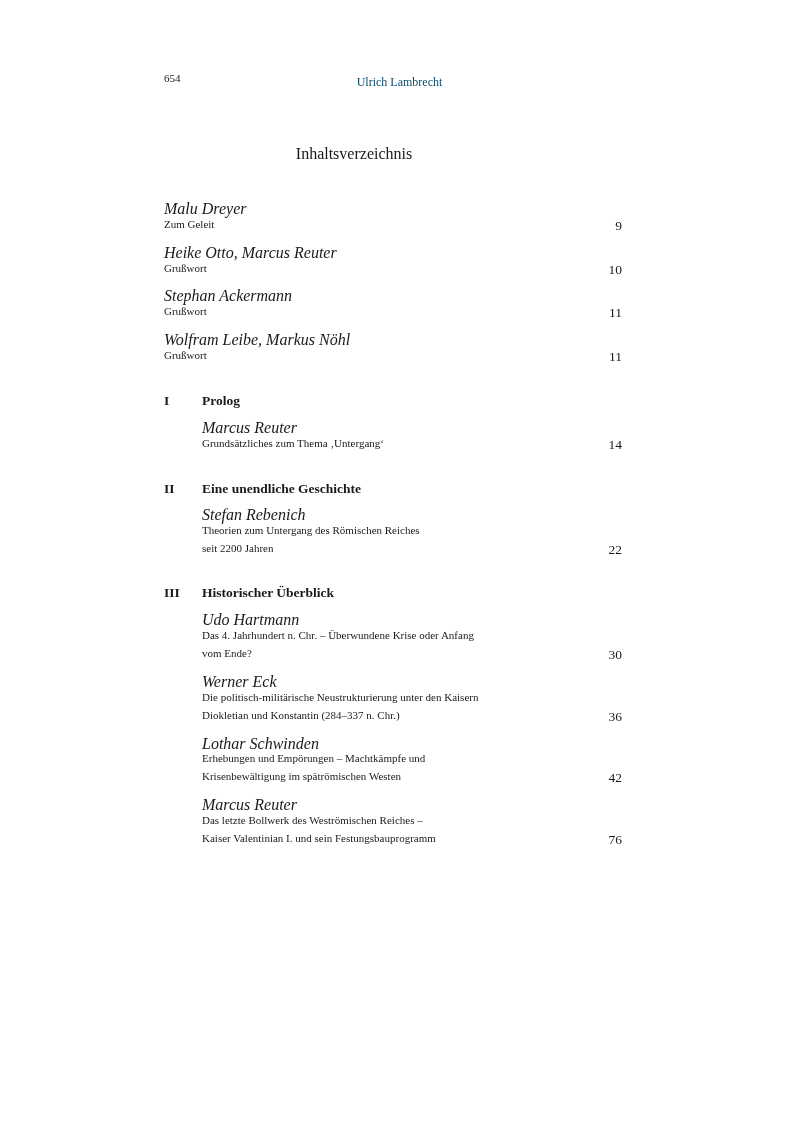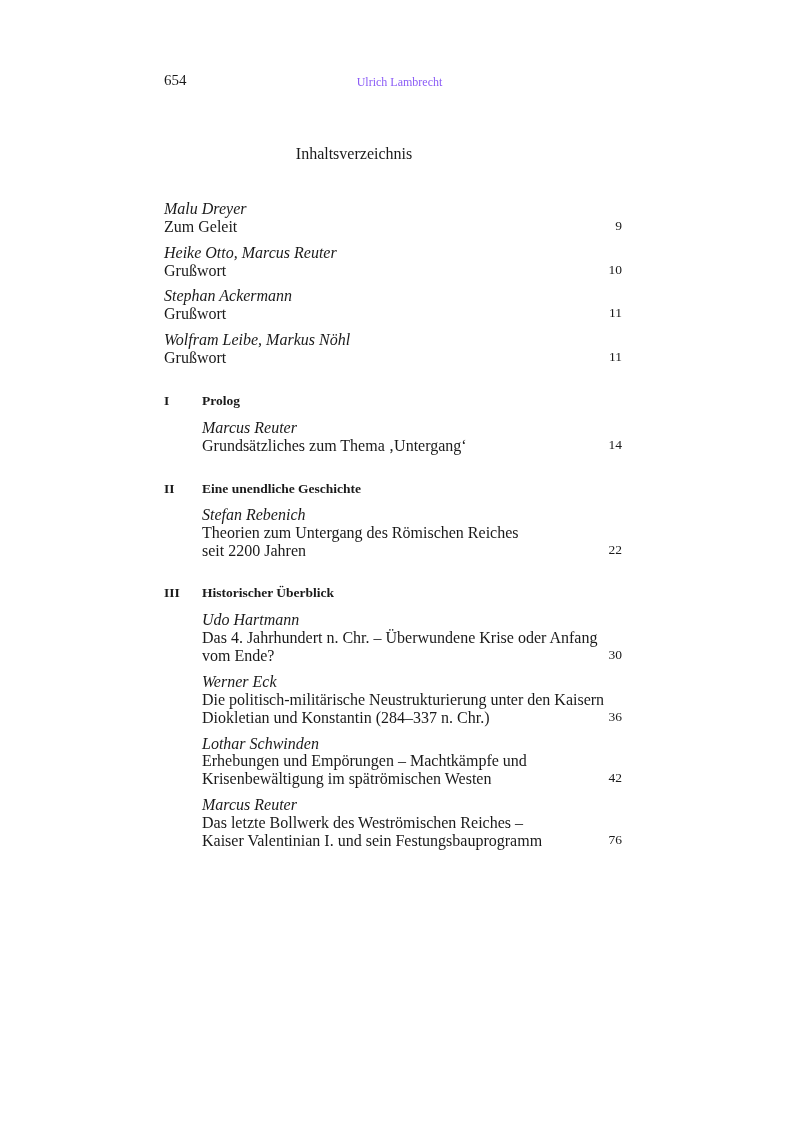--- a/index.html
+++ b/index.html
@@ -1,23 +1,23 @@
 <!DOCTYPE html>
 <html><head>
   <meta charset="utf-8">
   <style>
     html, body { margin: 0; padding: 0; background: #ffffff; }
     body { width: 799px; height: 1131px; position: relative; overflow: hidden;
       font-family: "Liberation Serif", "DejaVu Serif", serif; color: #1a1a1a; }
     .abs { position: absolute; white-space: nowrap; }
-    .page-num { left: 164px; top: 72px; font-size: 15px; }
-    .running-head { left: 0; width: 799px; text-align: center; top: 75px; font-size: 12px; color: #8b5cf6; }
+    .page-num { left: 164px; top: 72px; font-size: 11px; }
+    .running-head { left: 0; width: 799px; text-align: center; top: 75px; font-size: 12px; color: #0c4a6e; }
     .toc-title { left: 0; width: 708px; text-align: center; top: 145px; font-size: 16px; }
     .author { font-style: italic; font-size: 16px; }
-    .title { font-size: 16px; }
+    .title { font-size: 11px; }
     .pg { font-size: 13.5px; right: 177px; text-align: right; }
     .sec-num { font-weight: bold; font-size: 13.5px; left: 164px; }
     .sec-title { font-weight: bold; font-size: 13.5px; left: 202px; text-align: center; }
   </style>
 </head>
 <body>
 
 <div>
   <div class="abs page-num">654</div>
   <div class="abs running-head">Ulrich Lambrecht</div>

